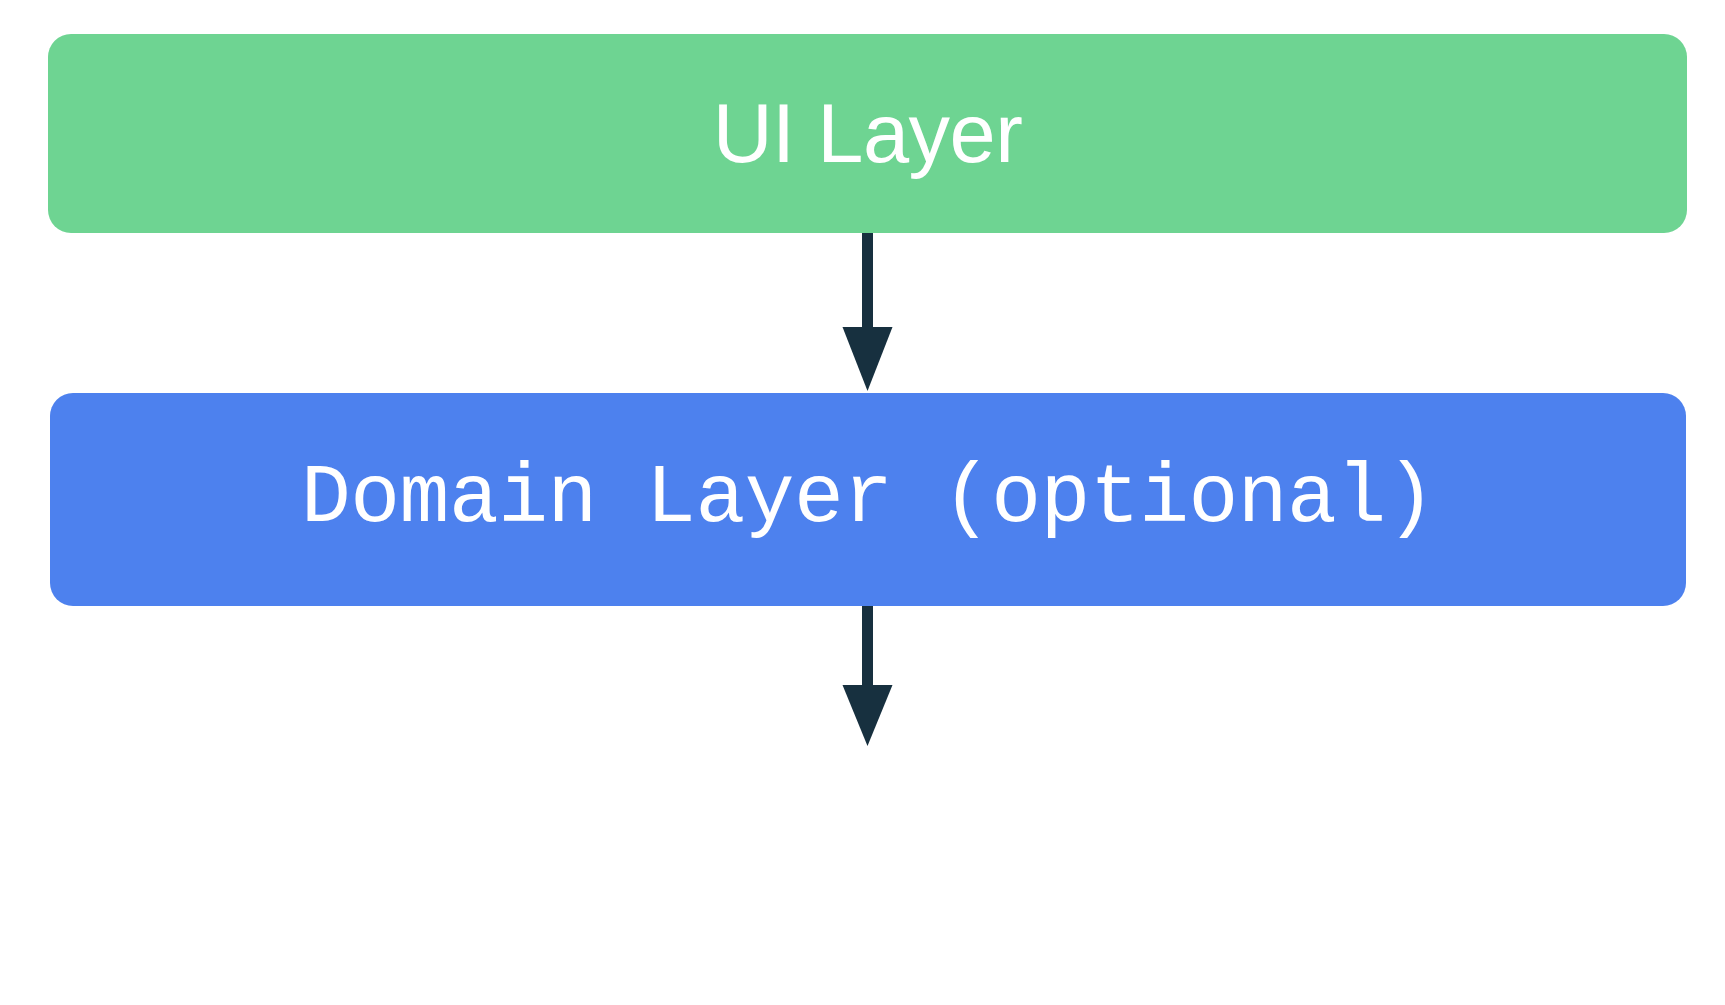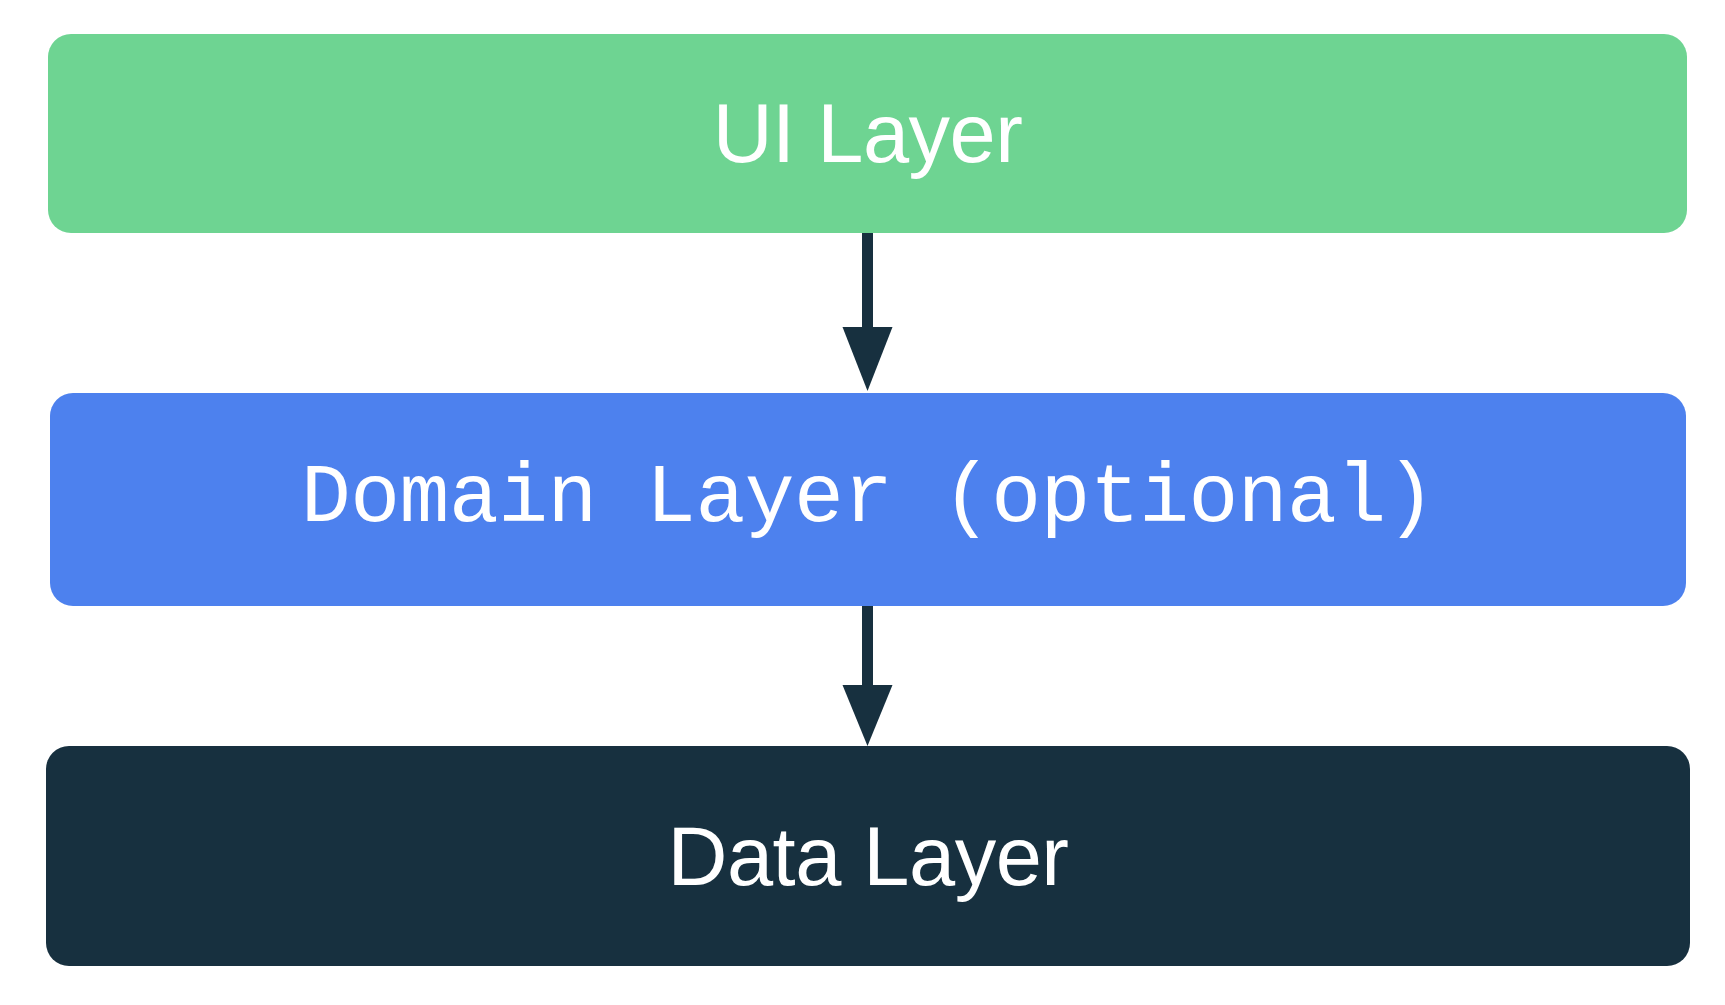--- a/index.html
+++ b/index.html
@@ -91,17 +91,14 @@
 
   <div class="layer-box" id="domain-layer-box" style="background-color: rgb(77, 129, 238);">
     <span class="layer-label" style="color: rgb(255, 255, 255);">Domain Layer (optional)</span>
   </div>
 
   <svg class="arrow" id="arrow-domain-to-data" width="1725" height="1005" viewBox="0 0 1725 1005">
     <rect x="862" y="606" width="11" height="81" fill="#17303F"></rect>
     <polygon points="842.5,685 892.5,685 867.5,746" fill="#17303F"></polygon>
   </svg>
 
-  <div class="layer-box" id="data-layer-box" style="background-color: rgb(23, 48, 63);">
-    <span class="layer-label" style="color: rgb(255, 255, 255);">Data Layer</span>
-  </div>
 
 </div>
 
 </body></html>

